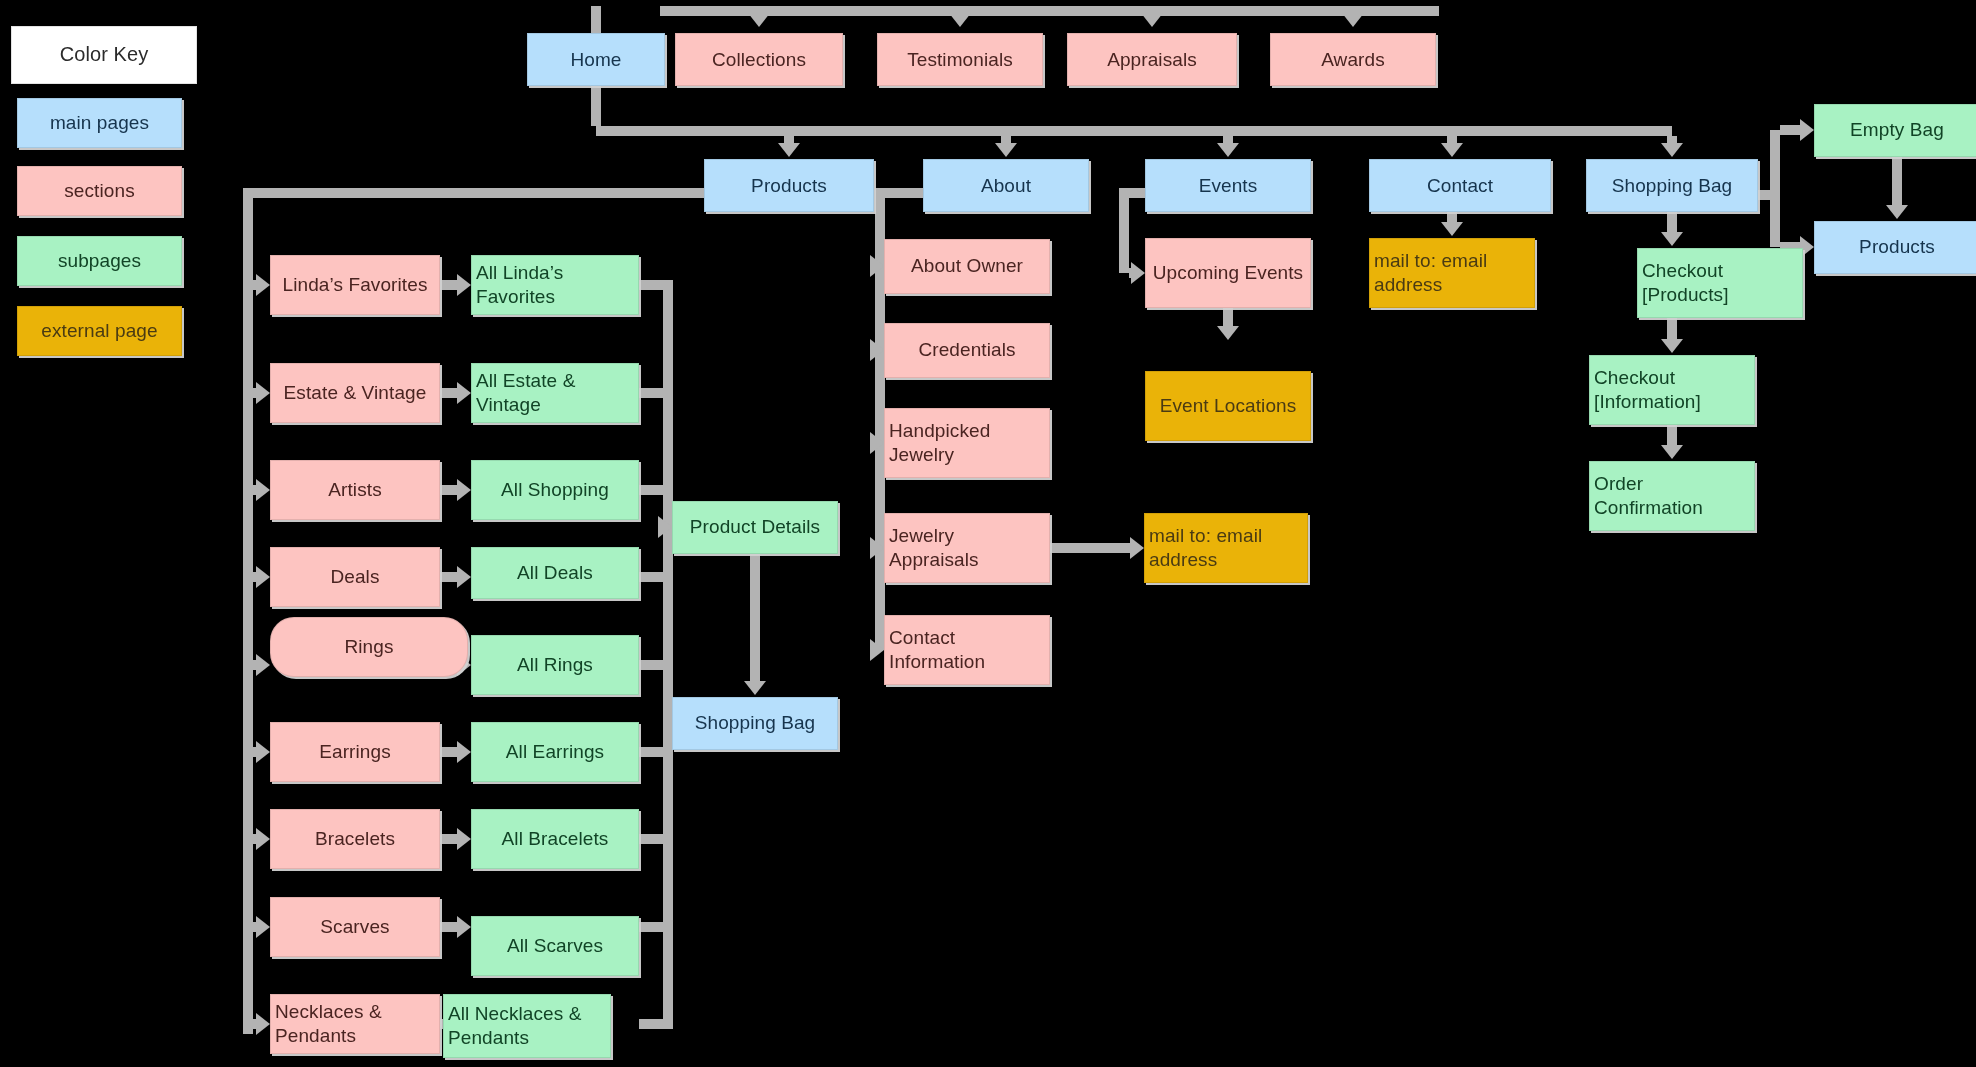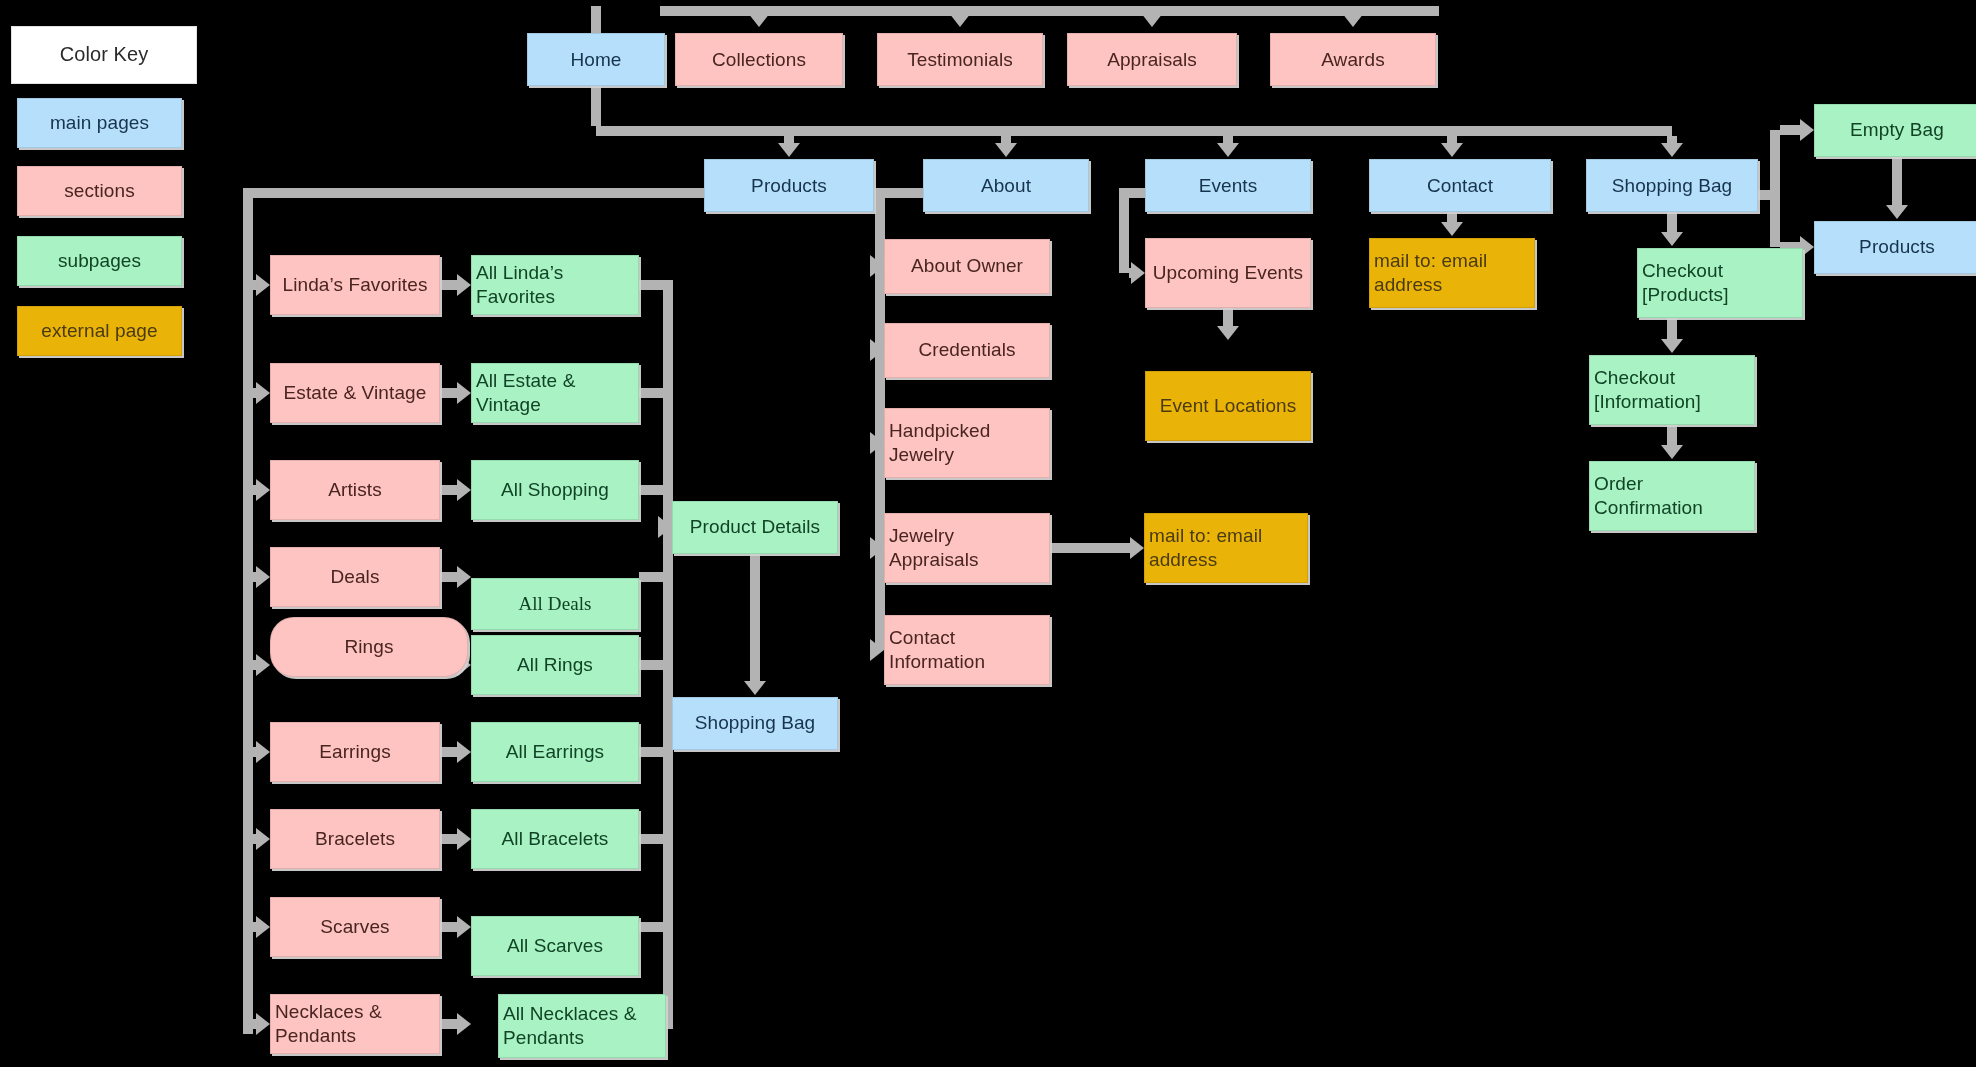--- a/index.html
+++ b/index.html
@@ -102,36 +102,36 @@
     <div class="ar r" style="left: 256px; top: 1013px;"></div>
     <div class="node sub" style="left: 471px; top: 255px; width: 168px; height: 60px;">All Linda’s Favorites</div>
     <div class="ln h" style="left: 440px; top: 280px; width: 17px;"></div>
     <div class="ar r" style="left: 457px; top: 274px;"></div>
     <div class="node sub" style="left: 471px; top: 363px; width: 168px; height: 60px;">All Estate &amp; Vintage</div>
     <div class="ln h" style="left: 440px; top: 388px; width: 17px;"></div>
     <div class="ar r" style="left: 457px; top: 382px;"></div>
     <div class="node sub" style="left: 471px; top: 460px; width: 168px; height: 60px;">All Shopping</div>
     <div class="ln h" style="left: 440px; top: 485px; width: 17px;"></div>
     <div class="ar r" style="left: 457px; top: 479px;"></div>
-    <div class="node sub" style="left: 471px; top: 578px; width: 168px; height: 52px; font-family: Liberation Serif, serif;">All Deals</div>
+    <div class="node sub" style="left: 471px; top: 547px; width: 168px; height: 52px;">All Deals</div>
     <div class="ln h" style="left: 440px; top: 572px; width: 17px;"></div>
     <div class="ar r" style="left: 457px; top: 566px;"></div>
     <div class="node sub" style="left: 471px; top: 635px; width: 168px; height: 60px;">All Rings</div>
     <div class="ln h" style="left: 440px; top: 660px; width: 17px;"></div>
     <div class="ar r" style="left: 457px; top: 654px;"></div>
     <div class="node sub" style="left: 471px; top: 722px; width: 168px; height: 60px;">All Earrings</div>
     <div class="ln h" style="left: 440px; top: 747px; width: 17px;"></div>
     <div class="ar r" style="left: 457px; top: 741px;"></div>
     <div class="node sub" style="left: 471px; top: 809px; width: 168px; height: 60px;">All Bracelets</div>
     <div class="ln h" style="left: 440px; top: 834px; width: 17px;"></div>
     <div class="ar r" style="left: 457px; top: 828px;"></div>
     <div class="node sub" style="left: 471px; top: 897px; width: 168px; height: 60px; margin-top: 19px;">All Scarves</div>
     <div class="ln h" style="left: 440px; top: 922px; width: 17px;"></div>
     <div class="ar r" style="left: 457px; top: 916px;"></div>
-    <div class="node sub" style="left: 498px; top: 994px; width: 168px; height: 64px;">All Necklaces &amp; Pendants</div>
+    <div class="node sub" style="left: 443px; top: 994px; width: 168px; height: 64px;">All Necklaces &amp; Pendants</div>
     <div class="ln h" style="left: 440px; top: 1019px; width: 17px;"></div>
     <div class="ar r" style="left: 457px; top: 1013px;"></div>
     <div class="ln h" style="left: 639px; top: 280px; width: 29px;"></div>
     <div class="ln h" style="left: 639px; top: 388px; width: 29px;"></div>
     <div class="ln h" style="left: 639px; top: 485px; width: 29px;"></div>
     <div class="ln h" style="left: 639px; top: 572px; width: 29px;"></div>
     <div class="ln h" style="left: 639px; top: 660px; width: 29px;"></div>
     <div class="ln h" style="left: 639px; top: 747px; width: 29px;"></div>
     <div class="ln h" style="left: 639px; top: 834px; width: 29px;"></div>
     <div class="ln h" style="left: 639px; top: 922px; width: 29px;"></div>

